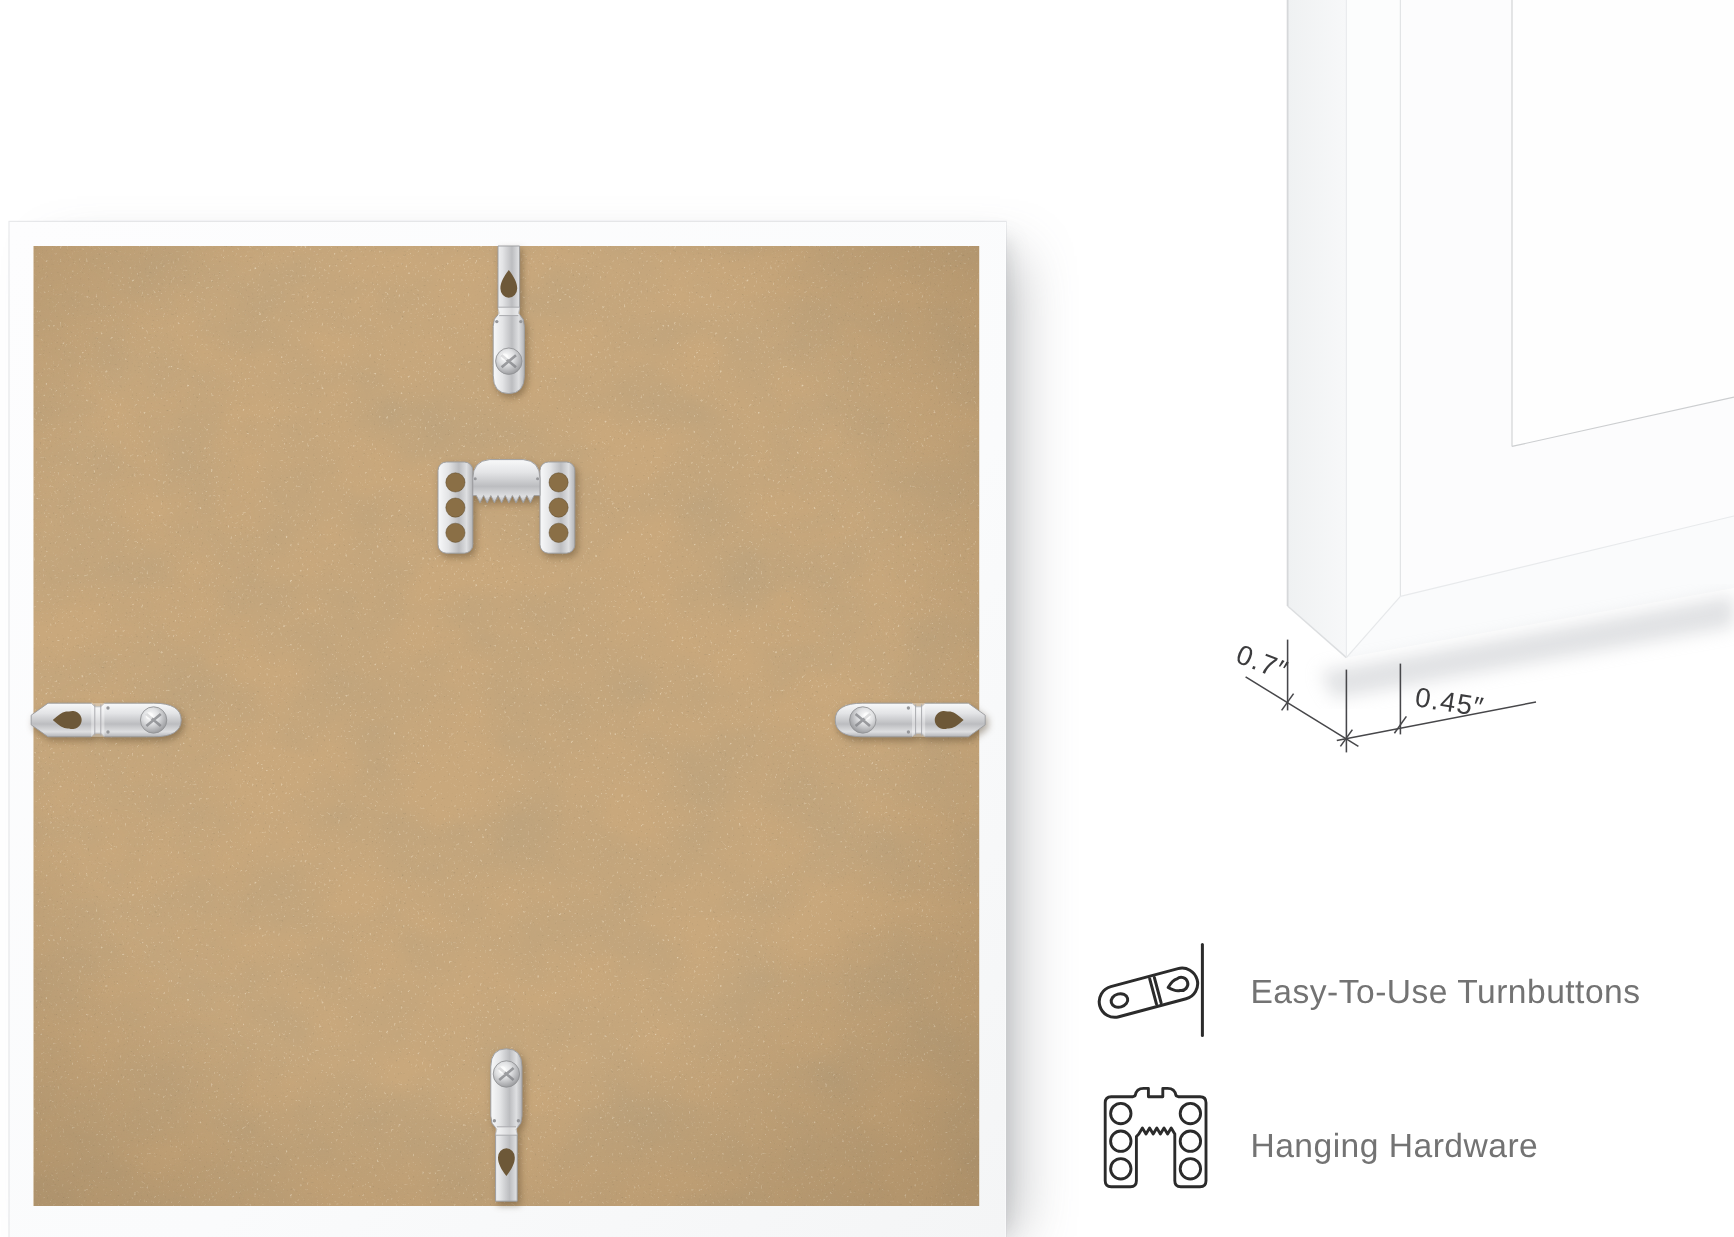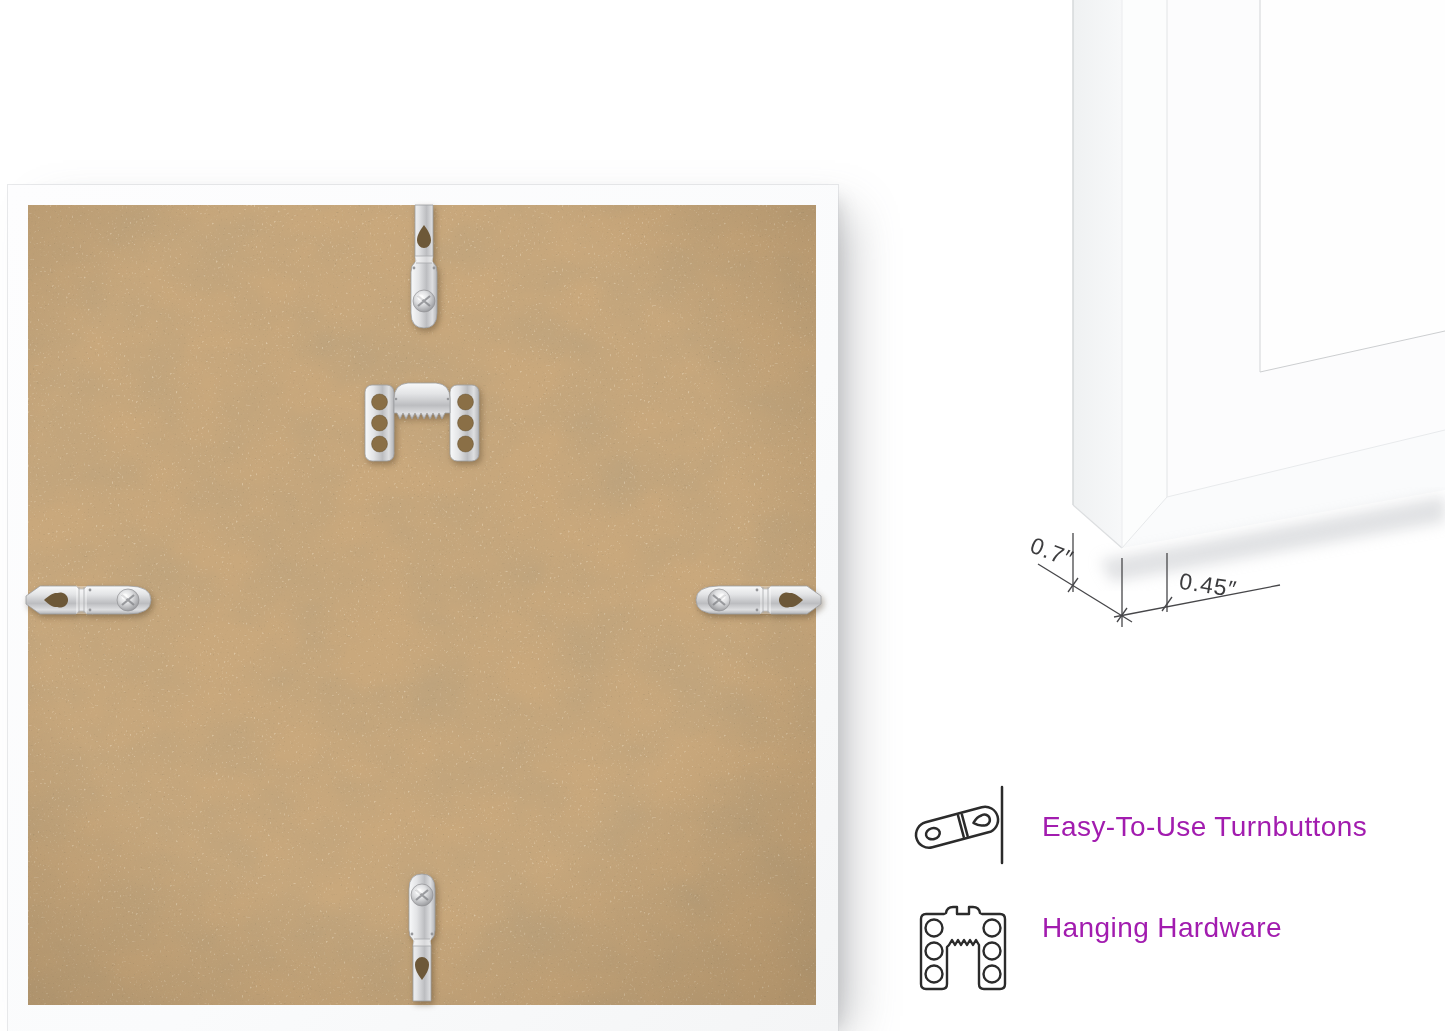--- a/index.html
+++ b/index.html
@@ -23,21 +23,21 @@
                inset 0 9px 16px -6px rgba(94,72,42,.42),
                inset 0 -7px 12px -6px rgba(94,72,42,.30),
                inset 9px 0 14px -8px rgba(94,72,42,.34),
                inset -9px 0 14px -8px rgba(94,72,42,.34);
   }
   .tex{position:absolute;inset:0;width:100%;height:100%;}
   .hw{position:absolute;filter:drop-shadow(2px 3px 3px rgba(76,58,32,.42));}
 
   
   .feature-label{
-    position:absolute;left:1042px;color:#a21caf;font-size:28px;
+    position:absolute;left:1042px;color:#737373;font-size:28px;
     letter-spacing:.4px;font-weight:400;white-space:nowrap;
   }
   .icon-svg{position:absolute;}
 
   
   .corner-detail{position:absolute;left:1030px;top:0;}
   .dim-text{font-family:"Liberation Sans",sans-serif;font-size:23px;fill:#3c3c3e;letter-spacing:1px;}
 </style>
 </head>
 <body>
@@ -215,17 +215,17 @@
         <g fill="none" stroke="#2b2b2b" stroke-width="2.4" stroke-linecap="round" stroke-linejoin="round">
           <path d="M13,11 H31 L33,10 Q34,4 40,4 H44 V11 H56 V4 H60 Q66,4 67,10 L69,11 H87 Q92,11 92,16 V81 Q92,86 87,86 H71 Q66,86 66,81 V42 L63,37 L60,42 L57,37 L54,42 L51,37 L48,42 L45,37 L42,42 L39,37 L36,42 L34,44 V81 Q34,86 29,86 H13 Q8,86 8,81 V16 Q8,11 13,11 Z"></path>
           <circle cx="21" cy="25" r="8.5"></circle>
             <circle cx="21" cy="48" r="8.5"></circle>
             <circle cx="21" cy="71" r="8.5"></circle>
           <circle cx="79" cy="25" r="8.5"></circle>
             <circle cx="79" cy="48" r="8.5"></circle>
             <circle cx="79" cy="71" r="8.5"></circle>
         </g>
       </svg>
-      <div class="feature-label" style="top:912px">Hanging Hardware</div>
+      <div class="feature-label" style="top:939px">Hanging Hardware</div>
     </div>
 
   </div>
 </div>
 
 </body></html>

